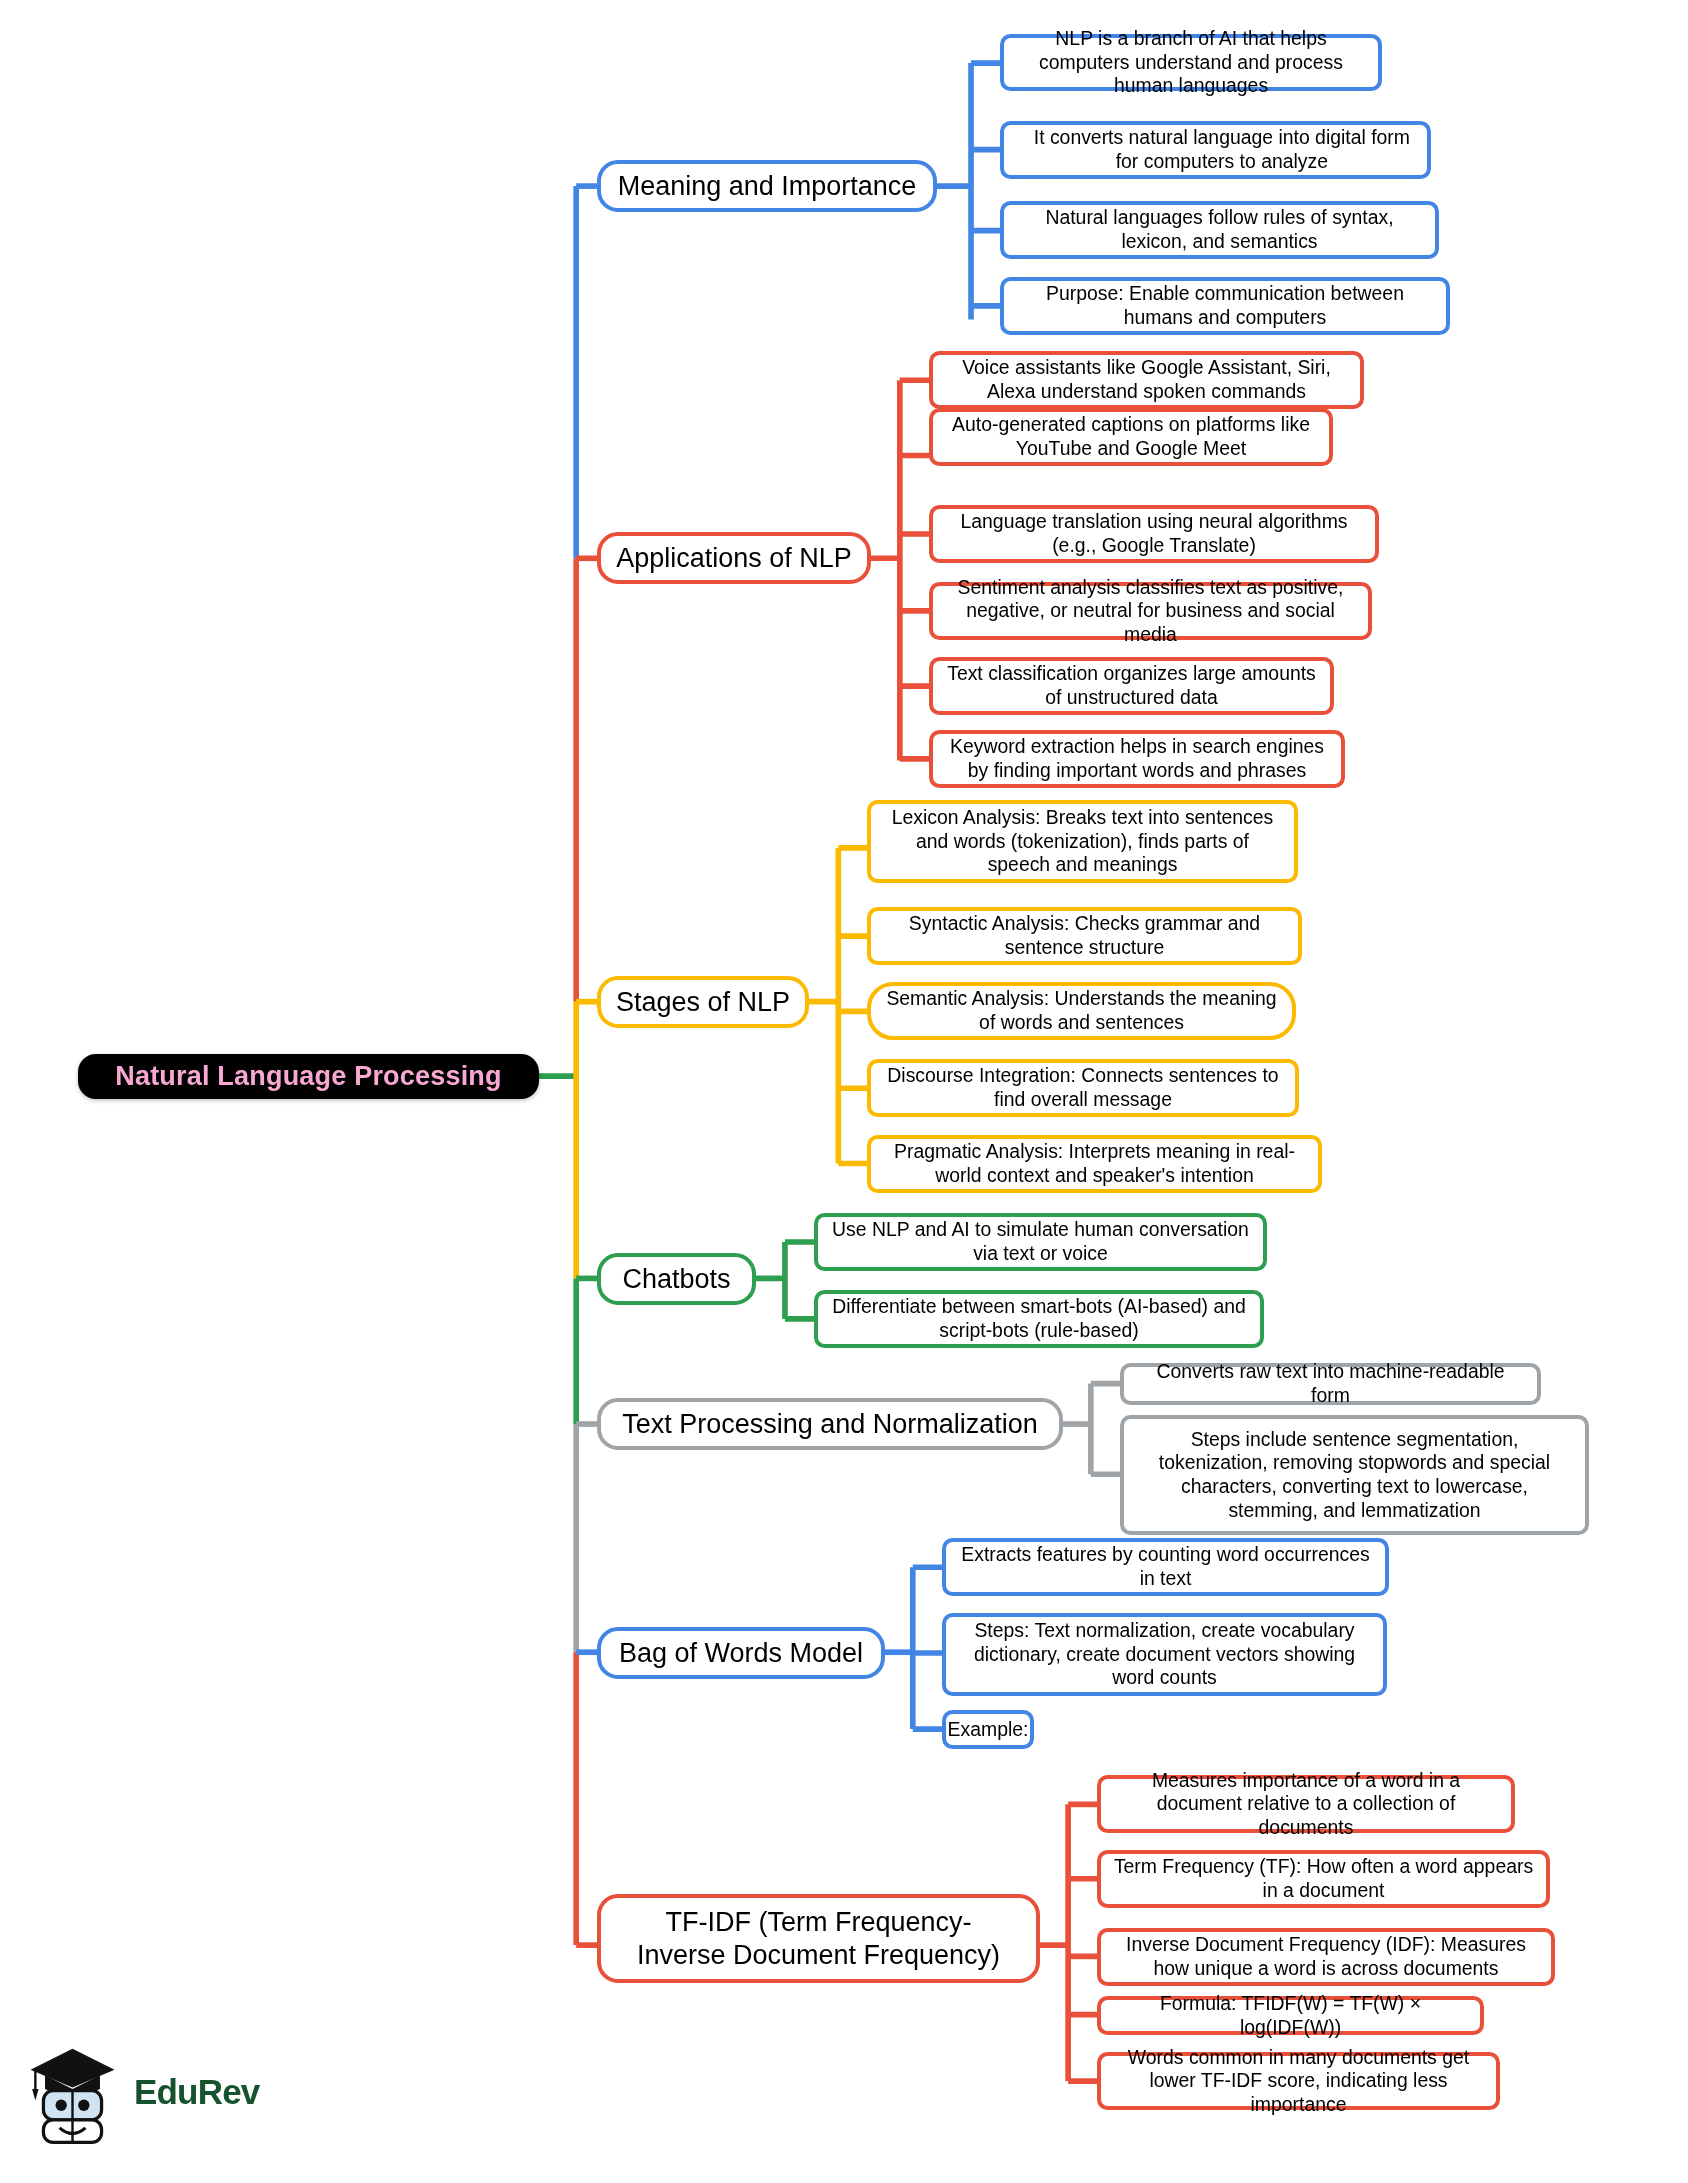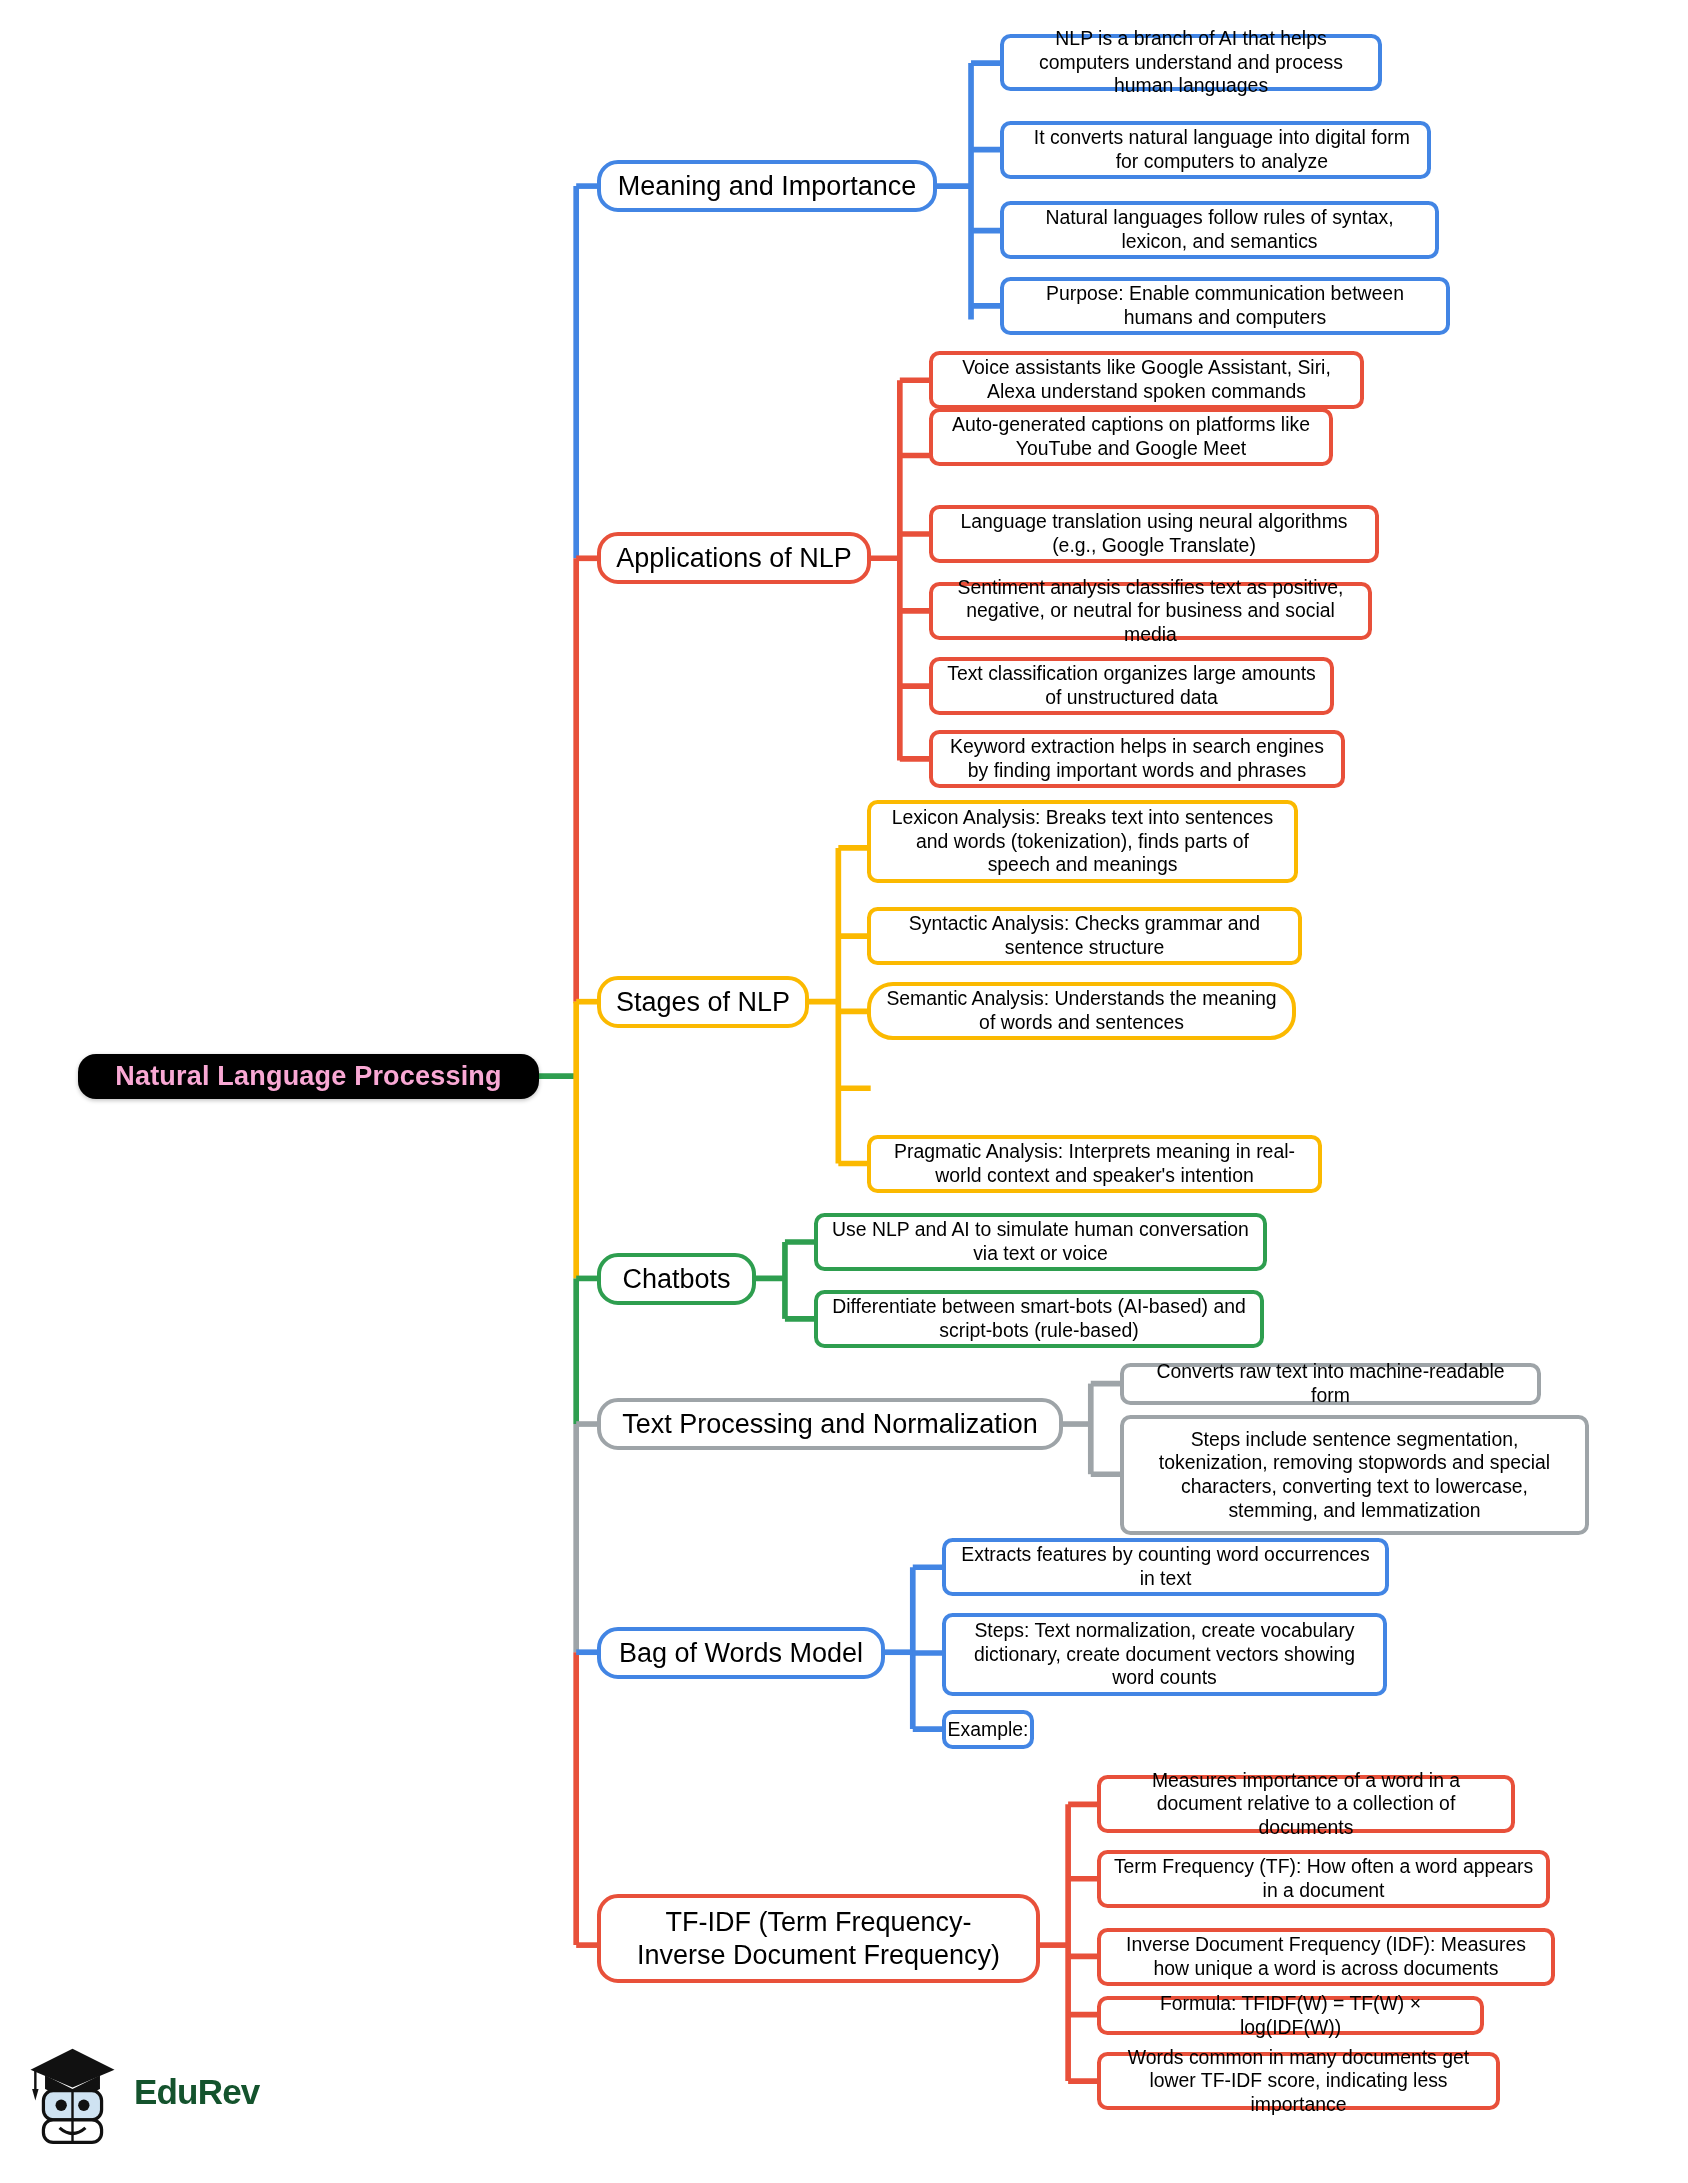--- a/index.html
+++ b/index.html
@@ -127,20 +127,21 @@
   <div class="node leaf c-red" style="left:929px;top:351px;width:435px;height:58px;">Voice assistants like Google Assistant, Siri, Alexa understand spoken commands</div>
   <div class="node leaf c-red" style="left:929px;top:408px;width:404px;height:58px;">Auto-generated captions on platforms like YouTube and Google Meet</div>
   <div class="node leaf c-red" style="left:929px;top:505px;width:450px;height:58px;">Language translation using neural algorithms (e.g., Google Translate)</div>
   <div class="node leaf c-red" style="left:929px;top:582px;width:443px;height:58px;">Sentiment analysis classifies text as positive, negative, or neutral for business and social media</div>
   <div class="node leaf c-red" style="left:929px;top:657px;width:405px;height:58px;">Text classification organizes large amounts of unstructured data</div>
   <div class="node leaf c-red" style="left:929px;top:730px;width:416px;height:58px;">Keyword extraction helps in search engines by finding important words and phrases</div>
 
   <div class="node leaf c-yellow" style="left:867px;top:800px;width:431px;height:83px;">Lexicon Analysis: Breaks text into sentences and words (tokenization), finds parts of speech and meanings</div>
   <div class="node leaf c-yellow" style="left:867px;top:907px;width:435px;height:58px;">Syntactic Analysis: Checks grammar and sentence structure</div>
   <div class="node leaf c-yellow" style="left:867px;top:982px;width:429px;height:58px;border-radius:26px;">Semantic Analysis: Understands the meaning of words and sentences</div>
+  <div class="node leaf c-yellow" style="left:867px;top:1059px;width:432px;height:58px;">Discourse Integration: Connects sentences to find overall message</div>
   <div class="node leaf c-yellow" style="left:867px;top:1135px;width:455px;height:58px;">Pragmatic Analysis: Interprets meaning in real-world context and speaker's intention</div>
 
   <div class="node leaf c-green" style="left:814px;top:1213px;width:453px;height:58px;">Use NLP and AI to simulate human conversation via text or voice</div>
   <div class="node leaf c-green" style="left:814px;top:1290px;width:450px;height:58px;">Differentiate between smart-bots (AI-based) and script-bots (rule-based)</div>
 
   <div class="node leaf c-gray" style="left:1120px;top:1363px;width:421px;height:42px;">Converts raw text into machine-readable form</div>
   <div class="node leaf c-gray" style="left:1120px;top:1415px;width:469px;height:120px;">Steps include sentence segmentation, tokenization, removing stopwords and special characters, converting text to lowercase, stemming, and lemmatization</div>
 
   <div class="node leaf c-blue" style="left:942px;top:1538px;width:447px;height:58px;">Extracts features by counting word occurrences in text</div>
   <div class="node leaf c-blue" style="left:942px;top:1613px;width:445px;height:83px;">Steps: Text normalization, create vocabulary dictionary, create document vectors showing word counts</div>

